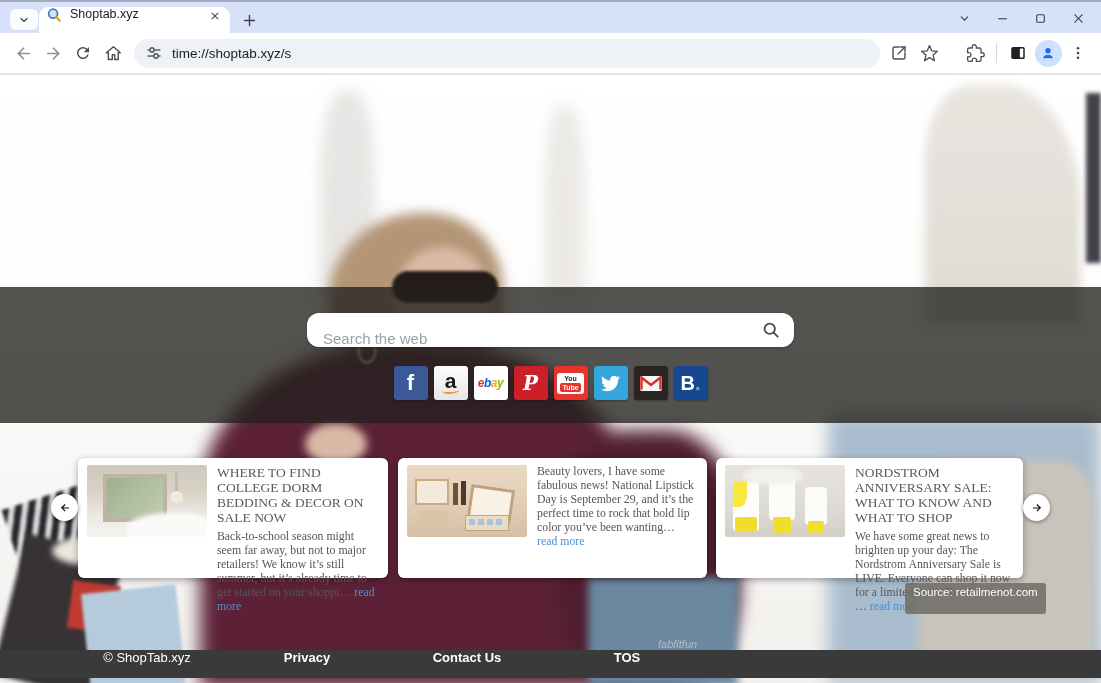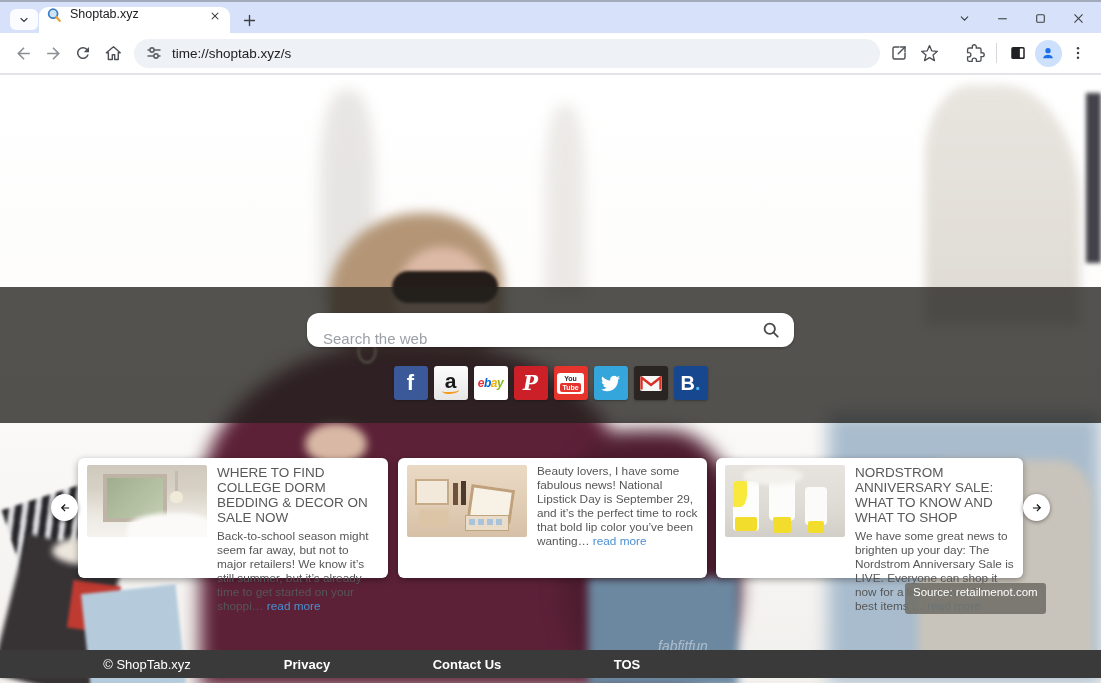--- a/index.html
+++ b/index.html
@@ -73,41 +73,41 @@
   .t-b .dot { color:#45b6e6; }
 
   
   .card { position:absolute; top:383px; height:120px; background:#fff; border-radius:6px;
           box-shadow:0 2px 7px rgba(0,0,0,.35); padding:7px 9px 7px 9px; display:flex; gap:10px;
           z-index:3; cursor:pointer; }
   .card1 { left:78px;  width:310px; }
   .card2 { left:398px; width:309px; }
   .card3 { left:716px; width:307px; }
   .thumb { width:120px; height:72px; flex:none; border-radius:2px; position:relative; overflow:hidden; }
-  .card-text { flex:1; min-width:0; }
+  .card-text { flex:1; min-width:0;font-family:Liberation Serif, serif; }
   .card-title { font-size:13.5px; line-height:1.1; color:#595959; margin:1px 0 5px; font-weight:400; }
   .card-body { font-size:11.8px; line-height:1.18; color:#565656; }
   .read-more { color:#4a90d2; }
 
   .thumb-shape { position:absolute; }
 
   .nav-arrow { position:absolute; top:419px; width:27px; height:27px; border-radius:50%;
                background:#fff; box-shadow:0 1px 4px rgba(0,0,0,.45); display:flex; align-items:center;
                justify-content:center; z-index:4; cursor:pointer; font-weight:bold; font-size:15px; color:#111; }
   .arrow-left  { left:51px; }
   .arrow-right { left:1023px; }
 
   .source-badge { position:absolute; left:905px; top:508px; background:rgba(112,110,103,0.88);
                   color:#fff; font-size:11.5px; padding:3px 8px 16px; border-radius:3px; z-index:4; }
 
-  .watermark { position:absolute; left:658px; top:563px; font-size:14px; font-style:italic;
+  .watermark { position:absolute; left:658px; top:563px; font-size:11px; font-style:italic;
                color:rgba(225,230,235,0.55); z-index:1; filter:blur(0.7px); }
 
   .footer { position:absolute; left:0; top:575px; width:1101px; height:28px; background:#3a3a3a; z-index:5; }
-  .footer-inner { margin-left:67px; width:640px; height:100%; display:flex; align-items:center; }
+  .footer-inner { margin-left:67px; width:640px; height:100%; display:flex; align-items:flex-start; }
   .f-cell { width:160px; text-align:center; color:#fff; font-size:13px; cursor:pointer; }
   .f-copy { font-weight:normal; cursor:default; }
   .f-link { font-weight:bold; }
 
   svg { display:block; }
 </style>
 </head>
 <body>
 
 <div class="tabstrip">

